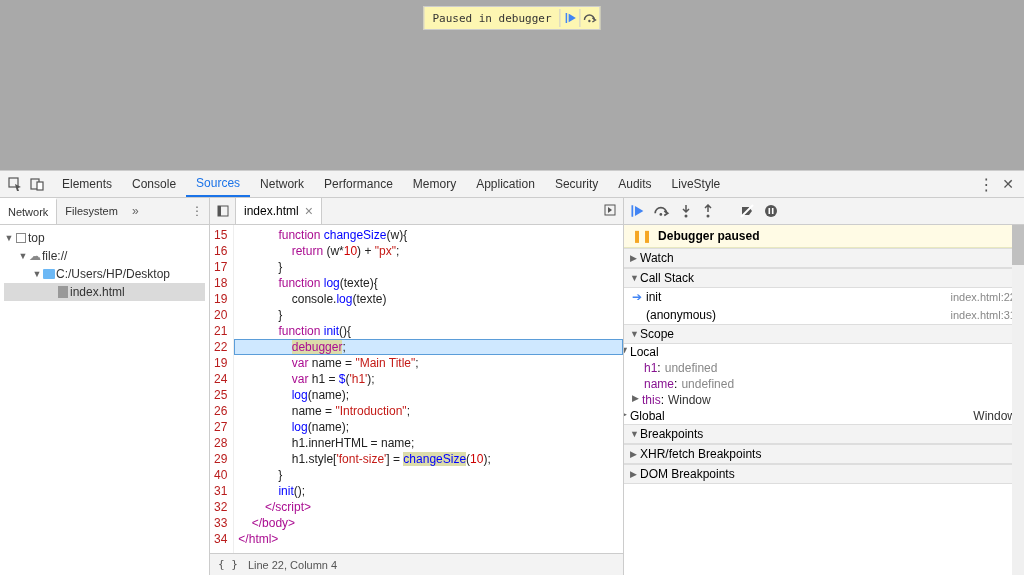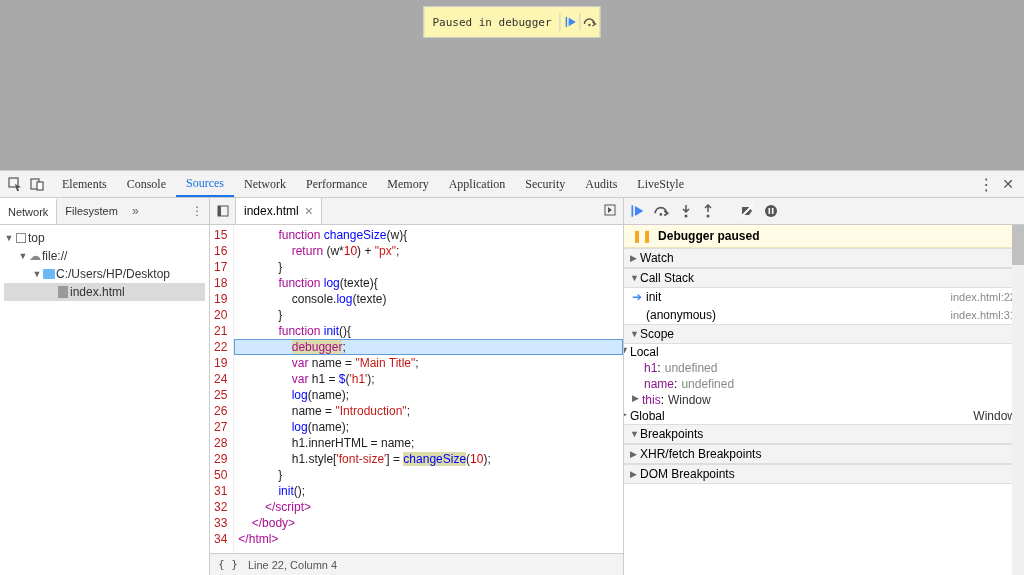--- a/index.html
+++ b/index.html
@@ -1,28 +1,28 @@
 <!DOCTYPE html>
 <html><head>
 <meta charset="utf-8">
 <style>
 * { margin: 0; padding: 0; box-sizing: border-box; font-family: "Segoe UI", Arial, sans-serif; }
 body { width: 1024px; height: 575px; overflow: hidden; background: #fff; font-size: 12px; }
 
 
 .content-area { height: 170px; background: #a9a9a9; position: relative; }
-.debug-banner { position: absolute; top: 6px; left: 50%; transform: translateX(-50%); background: #fdf6b2; border: 1px solid #ccc; display: flex; align-items: center; height: 32px; }
+.debug-banner { position: absolute; top: 6px; left: 50%; transform: translateX(-50%); background: #fdf6b2; border: 1px solid #ccc; display: flex; align-items: center; height: 24px; }
 .debug-banner-text { padding: 2px 8px; font-family: Consolas, monospace; font-size: 11px; color: #333; }
 .debug-banner-btn { width: 20px; height: 18px; display: flex; align-items: center; justify-content: center; border-left: 1px solid #ccc; cursor: pointer; }
 
 
 .dt-tabbar { height: 28px; border-top: 1px solid #ccc; border-bottom: 1px solid #ccc; display: flex; align-items: center; padding: 0 4px; background: #f3f3f3; }
 .dt-tabbar .icon-btn { width: 22px; height: 22px; display: flex; align-items: center; justify-content: center; cursor: pointer; color: #555; }
 .dt-tabs { display: flex; align-items: stretch; height: 100%; margin-left: 4px; flex: 1; }
-.dt-tab { padding: 0 10px; display: flex; align-items: center; color: #333; cursor: pointer; font-size: 12px; font-family: Liberation Serif, serif; }
+.dt-tab { padding: 0 10px; display: flex; align-items: center; color: #333; cursor: pointer; font-size: 12px; }
 .dt-tab.active { color: #1a73e8; border-bottom: 2px solid #1a73e8; }
 .dt-right { margin-left: auto; display: flex; align-items: center; gap: 8px; color: #555; padding-right: 6px; }
 
 
 .dt-body { display: flex; height: calc(575px - 170px - 28px); }
 
 
 .nav-panel { width: 210px; border-right: 1px solid #ccc; display: flex; flex-direction: column; }
 .nav-tabs { height: 27px; border-bottom: 1px solid #ccc; display: flex; align-items: center; background: #f3f3f3; }
 .nav-tab { padding: 0 8px; height: 100%; display: flex; align-items: center; font-size: 11px; color: #333; cursor: pointer; }
@@ -206,21 +206,21 @@
           <div>20</div>
           <div>21</div>
           <div>22</div>
           <div>19</div>
           <div>24</div>
           <div>25</div>
           <div>26</div>
           <div>27</div>
           <div>28</div>
           <div>29</div>
-          <div>50</div>
+          <div>40</div>
           <div>31</div>
           <div>32</div>
           <div>33</div>
           <div>34</div>
         </div>
       <div class="code" id="code"><div class="code-line">            <span class="kw">function </span><span class="fn">changeSize</span>(w){</div><div class="code-line">                <span class="kw">return</span> (w*<span class="num">10</span>) + <span class="str">"px"</span>;</div><div class="code-line">            }</div><div class="code-line">            <span class="kw">function </span><span class="fn">log</span>(texte){</div><div class="code-line">                console.<span class="fn">log</span>(texte)</div><div class="code-line">            }</div><div class="code-line">            <span class="kw">function </span><span class="fn">init</span>(){</div><div class="code-line hl-exec">                <span class="kw tok-bg">debugger</span>;</div><div class="code-line">                <span class="kw">var</span> name = <span class="str">"Main Title"</span>;</div><div class="code-line">                <span class="kw">var</span> h1 = <span class="fn">$</span>(<span class="str">'h1'</span>);</div><div class="code-line">                <span class="fn">log</span>(name);</div><div class="code-line">                name = <span class="str">"Introduction"</span>;</div><div class="code-line">                <span class="fn">log</span>(name);</div><div class="code-line">                h1.innerHTML = name;</div><div class="code-line">                h1.style[<span class="str">'font-size'</span>] = <span class="fn tok-bg">changeSize</span>(<span class="num">10</span>);</div><div class="code-line">            }</div><div class="code-line">            <span class="fn">init</span>();</div><div class="code-line">        <span class="tag">&lt;/script&gt;</span></div><div class="code-line">    <span class="tag">&lt;/body&gt;</span></div><div class="code-line"><span class="tag">&lt;/html&gt;</span></div></div>
     </div>
     <div class="editor-status">
       <span style="font-family:Consolas,monospace;">{ }</span>
       <span>Line 22, Column 4</span>

